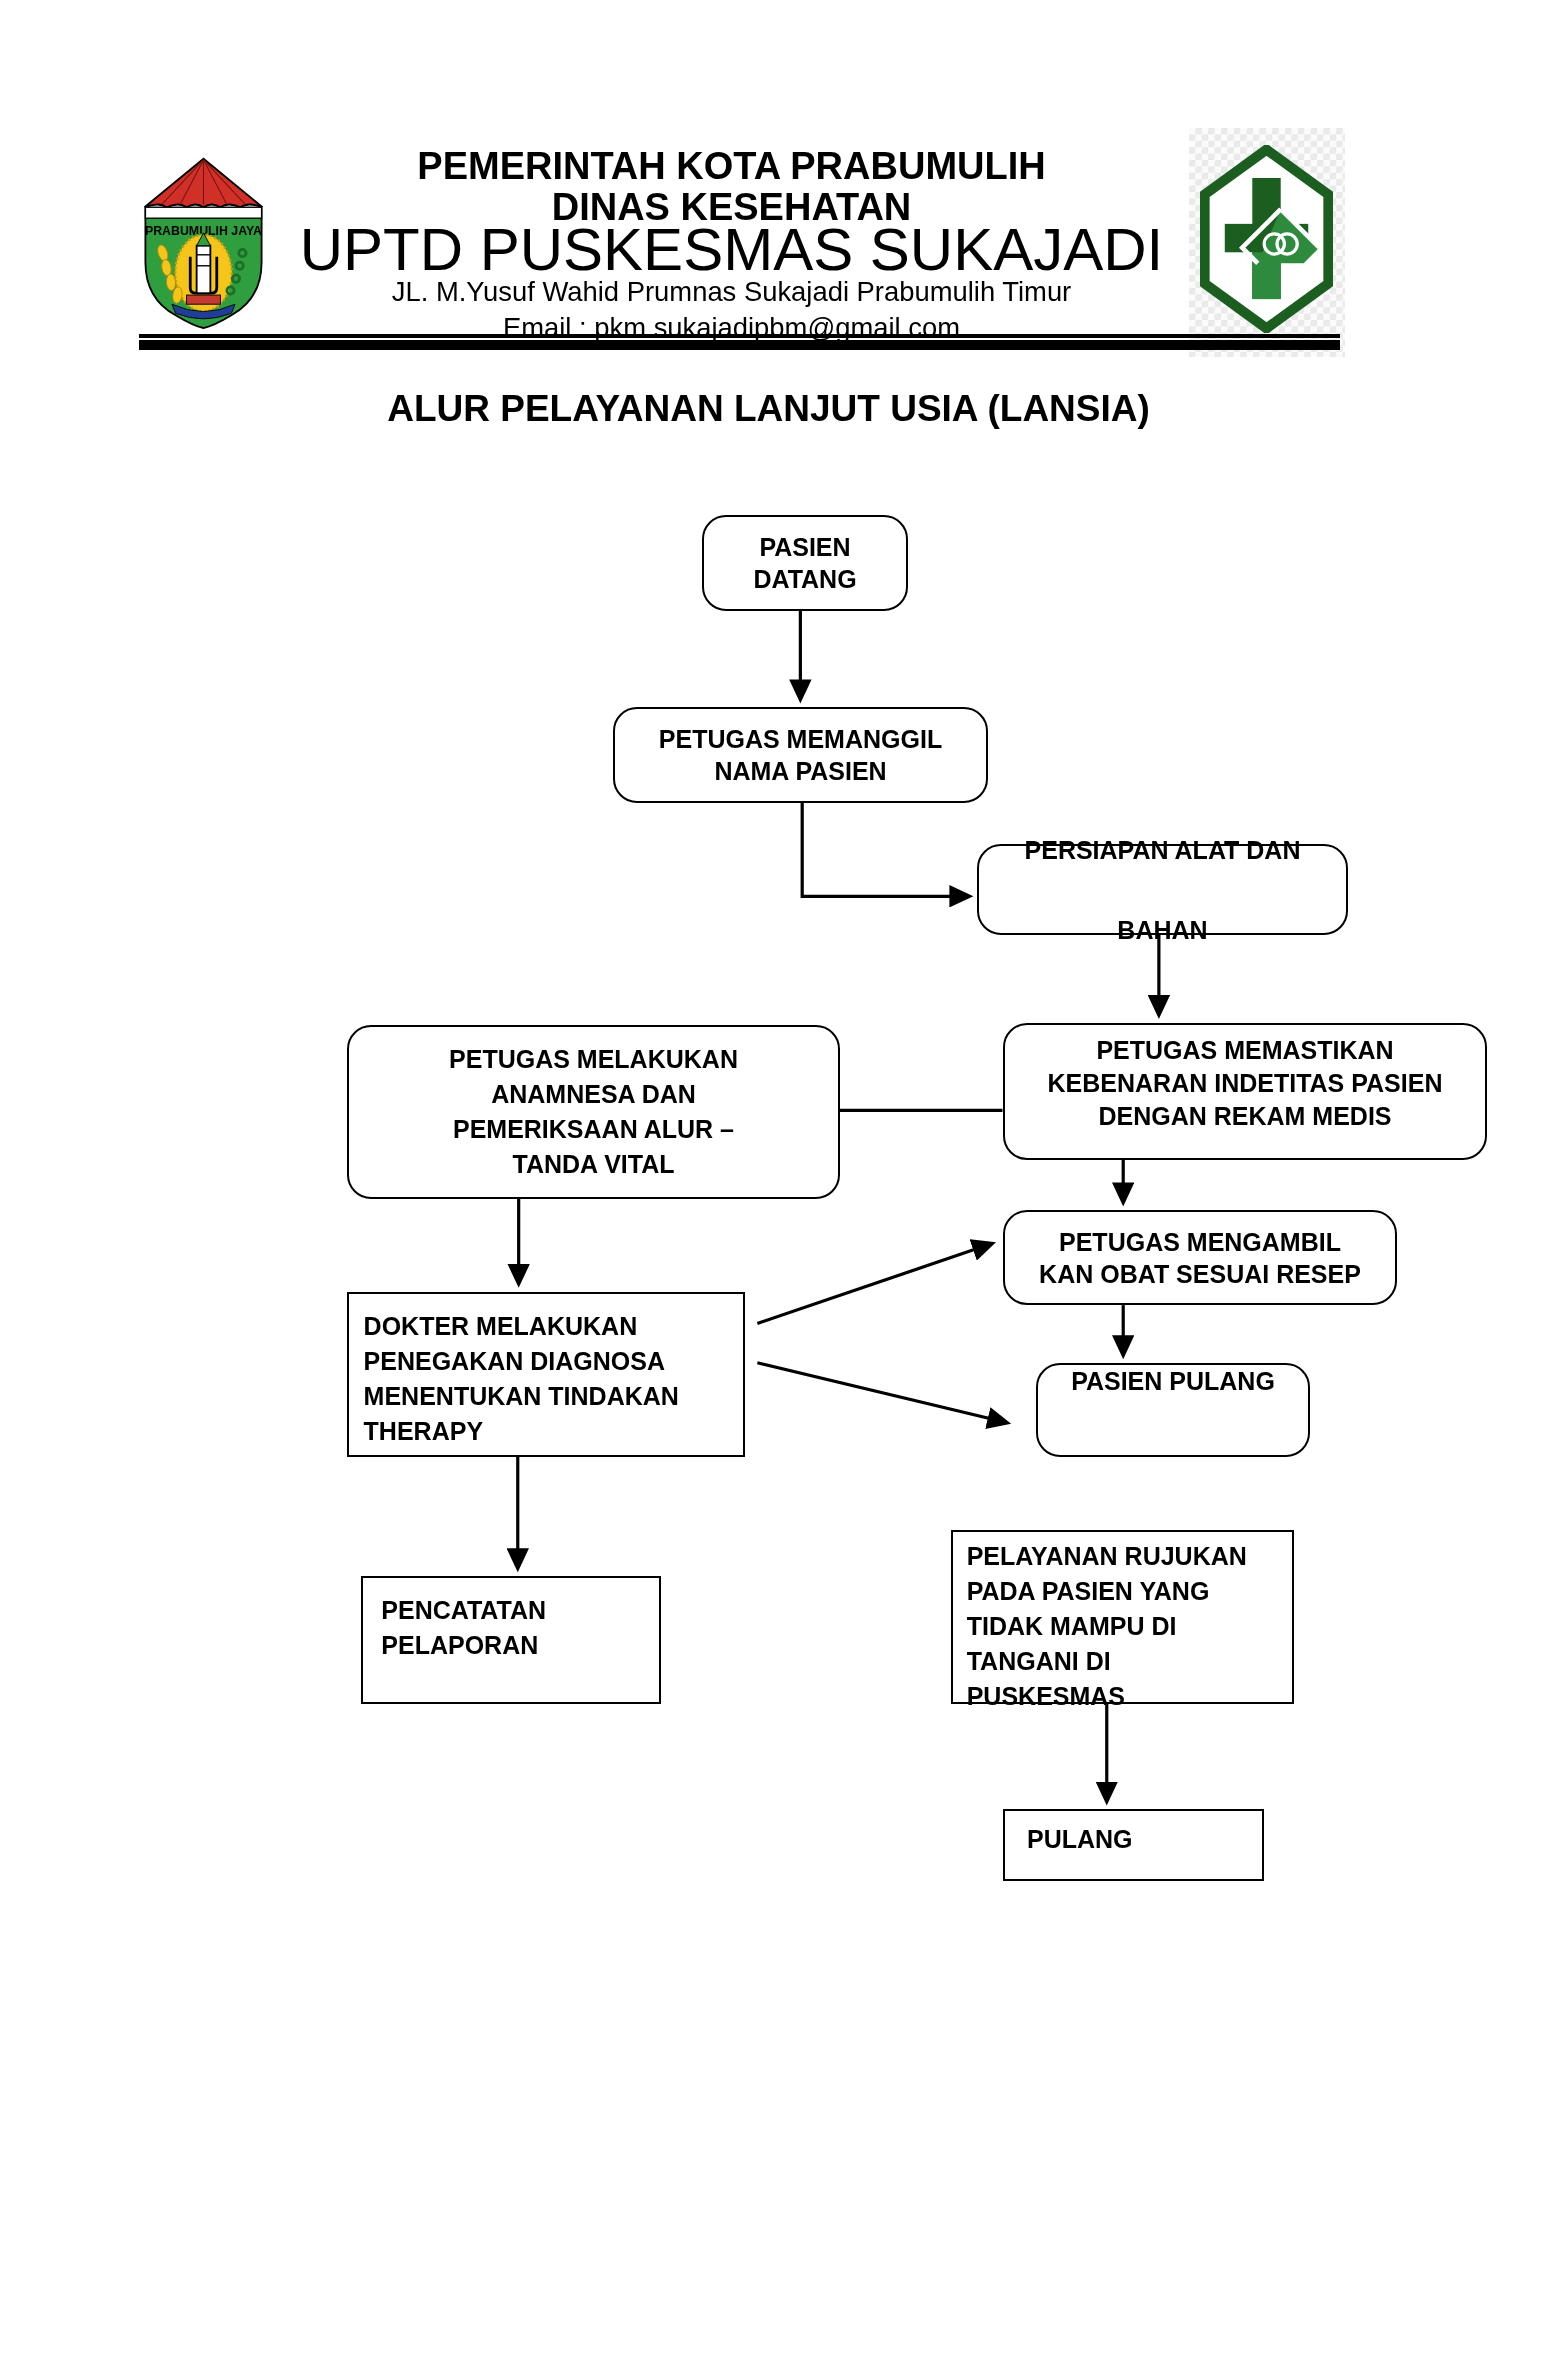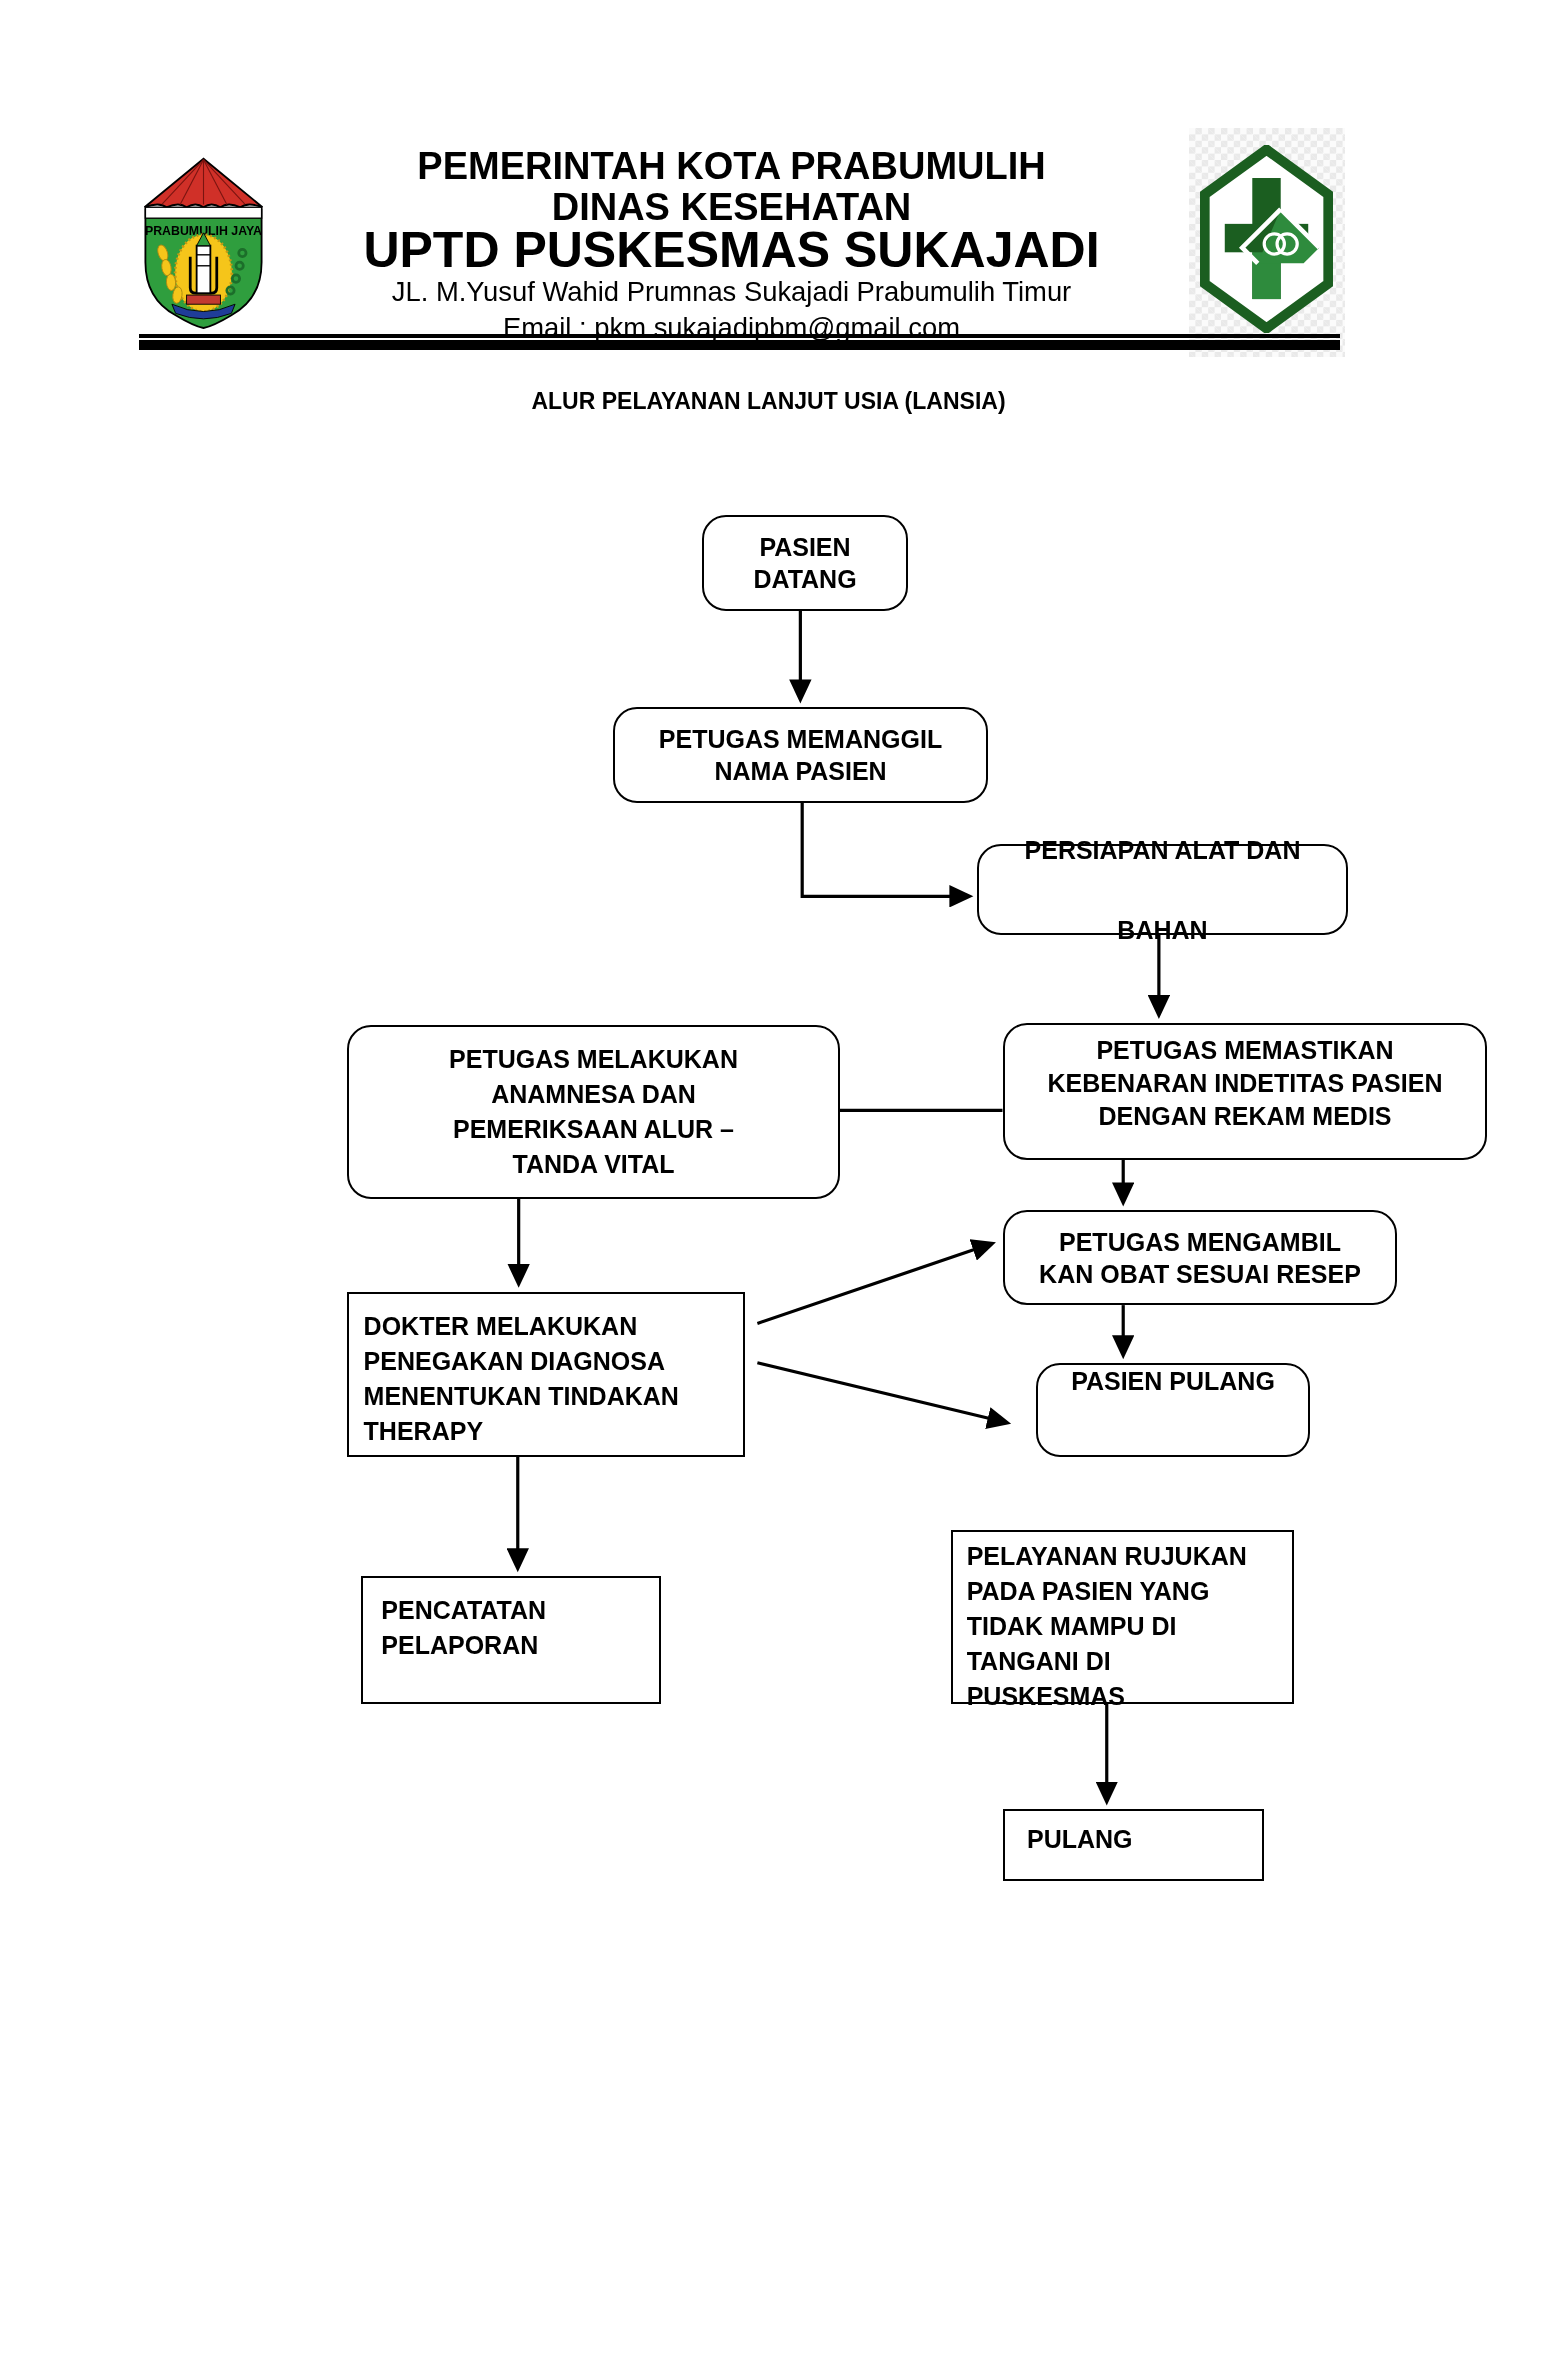--- a/index.html
+++ b/index.html
@@ -3,39 +3,39 @@
 <meta charset="utf-8">
 <style>
   html,body{margin:0;padding:0;background:#ffffff;}
   #page{position:relative;width:1555px;height:2377px;background:#ffffff;overflow:hidden;
         font-family:"Liberation Sans","DejaVu Sans",sans-serif;color:#000;}
 
   
   #hdr-text{position:absolute;left:274px;top:145px;width:915px;text-align:center;line-height:1;}
   .h1{font-size:38px;font-weight:bold;line-height:42px;}
   .h2{font-size:38px;font-weight:bold;line-height:40px;}
-  .h3{font-size:50px;font-weight:bold;line-height:46px;}
+  .h3{font-size:60px;font-weight:normal;line-height:46px;}
   .haddr{font-size:27.4px;font-weight:normal;line-height:38px;}
   .hmail{font-size:27.4px;font-weight:normal;line-height:33px;}
   .hmail span{border-bottom:2.7px solid #000;padding:0 42px 1.8px 42px;}
 
   #left-logo{position:absolute;left:139px;top:154px;width:129px;height:176px;}
   #right-logo-bg{position:absolute;left:1189px;top:128px;width:156px;height:229px;
      background-image:
        linear-gradient(45deg,#e9e9e9 25%,transparent 25%,transparent 75%,#e9e9e9 75%),
        linear-gradient(45deg,#e9e9e9 25%,transparent 25%,transparent 75%,#e9e9e9 75%);
      background-size:12.8px 12.8px;background-position:0 0,6.4px 6.4px;background-color:#fbfbfb;}
   #right-logo{position:absolute;left:1200px;top:145px;width:133px;height:188px;}
 
   .rule-thin{position:absolute;left:139px;top:334px;width:1201px;height:3.7px;background:#000;}
   .rule-thick{position:absolute;left:139px;top:340px;width:1201px;height:10px;background:#000;}
 
   
   #doc-title{position:absolute;left:0;top:388px;width:1537px;text-align:center;
-             font-size:23px;font-weight:bold;}
+             font-size:37px;font-weight:bold;}
 
   
   .fbox{position:absolute;border:2.7px solid #000;background:#fff;box-sizing:border-box;
         font-weight:bold;font-size:25px;line-height:32px;display:flex;flex-direction:column;}
   .round{border-radius:24px;align-items:center;justify-content:center;text-align:center;}
   .round.toppad{justify-content:flex-start;padding-top:9.1px;}
   .sq{border-radius:0;align-items:flex-start;justify-content:flex-start;text-align:left;line-height:35px;}
   .fbox span{display:block;}
 
   #box-pasien-datang {left:702px; top:515px; width:206px;height:96px;}

